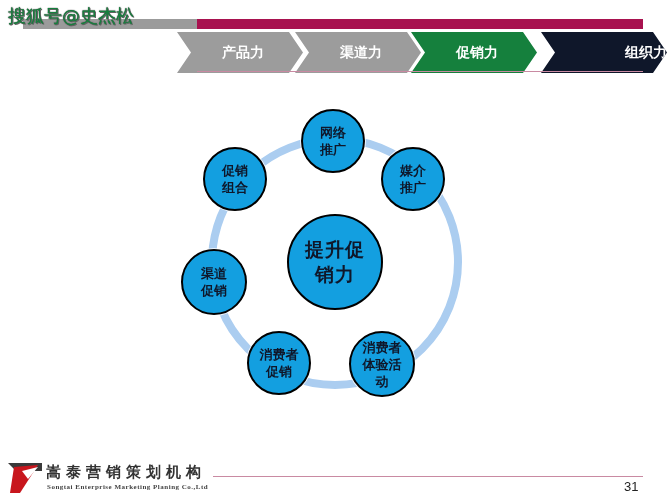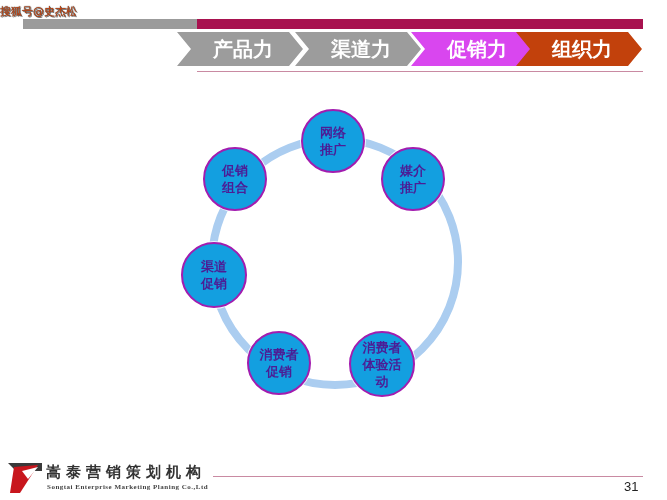--- a/index.html
+++ b/index.html
@@ -9,24 +9,24 @@
     }
     body {
       width: 667px;
       height: 500px;
       position: relative;
       overflow: hidden;
       font-family: "DejaVu Sans", "Liberation Sans", sans-serif;
     }
     .watermark {
       position: absolute;
-      left: 0;
+      left: 8px;
       top: 4px;
-      font-size: 11px;
-      color: #c2410c;
+      font-size: 18px;
+      color: #15803d;
       letter-spacing: 0px;
       text-shadow: 0 0 1px #555, 0 0 1px #555, 1px 1px 0 #666;
       z-index: 5;
       white-space: nowrap;
     }
     .bar-gray {
       position: absolute;
       left: 23px;
       top: 19px;
       width: 174px;
@@ -44,31 +44,31 @@
     .nav-arrows {
       position: absolute;
       left: 177px;
       top: 32px;
       height: 34px;
       width: 475px;
     }
     .nav-arrow {
       position: absolute;
       top: 0;
-      height: 34px;
+      height: 41px;
       width: 126px;
       clip-path: polygon(0 0, 112px 0, 126px 50%, 112px 100%, 0 100%, 14px 50%);
       display: flex;
       align-items: center;
       justify-content: center;
       padding-left: 6px;
       box-sizing: border-box;
       color: #ffffff;
       font-weight: bold;
-      font-size: 20px;
+      font-size: 14px;
       cursor: pointer;
     }
     .thin-line-top {
       position: absolute;
       left: 197px;
       top: 71px;
       width: 446px;
       height: 1px;
       background: #c98aa2;
     }
@@ -86,27 +86,27 @@
       width: 238px;
       height: 238px;
       border-radius: 50%;
       border: 8px solid #abcdf0;
       box-sizing: content-box;
     }
     .node {
       position: absolute;
       border-radius: 50%;
       background: #139fe0;
-      border: 2px solid #a21caf;
+      border: 2px solid #000000;
       box-sizing: border-box;
       display: flex;
       align-items: center;
       justify-content: center;
       text-align: center;
-      color: #4c1d95;
+      color: #0f172a;
       font-weight: bold;
       font-size: 13px;
       line-height: 17px;
       white-space: pre-line;
       box-shadow: 0 0 0 1px rgba(255,255,255,0.8);
     }
     .node.center {
       font-size: 19px;
       line-height: 25px;
       letter-spacing: 1px;
@@ -165,44 +165,46 @@
 <div class="bar-gray"></div>
 <div class="bar-magenta"></div>
 
 <div class="nav-arrows">
   <div class="nav-arrow" style="left:0px;background:#9c9c9c;">
     <span>产品力</span>
   </div>
   <div class="nav-arrow" style="left:118px;background:#9c9c9c;">
     <span>渠道力</span>
   </div>
-  <div class="nav-arrow" style="left:234px;background:#d946ef;">
+  <div class="nav-arrow" style="left:234px;background:#15803d;">
     <span>促销力</span>
   </div>
-  <div class="nav-arrow" style="left:339px;background:#c2410c;">
+  <div class="nav-arrow" style="left:364px;background:#0f172a;justify-content:flex-end;">
     <span>组织力</span>
   </div>
 </div>
 
 <div class="thin-line-top"></div>
 
 <div class="diagram">
   <div class="ring"></div>
 
+  <div class="node center" style="left:287px;top:214px;width:96px;height:96px;">提升促
+销力</div>
 
   <div class="node" style="left:301px;top:109px;width:64px;height:64px;">网络
 推广</div>
   <div class="node" style="left:381px;top:147px;width:64px;height:64px;">媒介
 推广</div>
   <div class="node" style="left:349px;top:331px;width:66px;height:66px;">消费者
 体验活
 动</div>
   <div class="node" style="left:247px;top:331px;width:64px;height:64px;">消费者
 促销</div>
-  <div class="node" style="left:181px;top:242px;width:66px;height:66px;">渠道
+  <div class="node" style="left:181px;top:249px;width:66px;height:66px;">渠道
 促销</div>
   <div class="node" style="left:203px;top:147px;width:64px;height:64px;">促销
 组合</div>
 </div>
 
 <div class="footer-logo">
   <svg width="34" height="32" viewBox="0 0 34 32">
     <rect x="0" y="0" width="34" height="32" fill="#ffffff"></rect>
     <polygon points="0,2 34,2 34,10 8,10" fill="#3a3a3a"></polygon>
     <polygon points="6,6 30,4 12,32 2,32" fill="#c8161d"></polygon>

